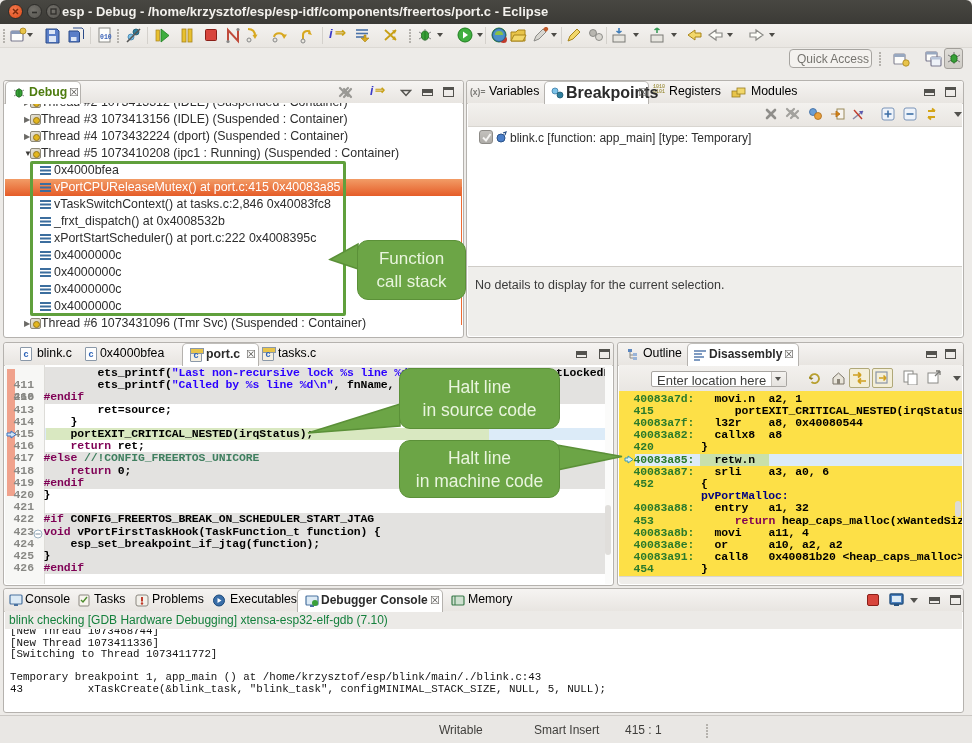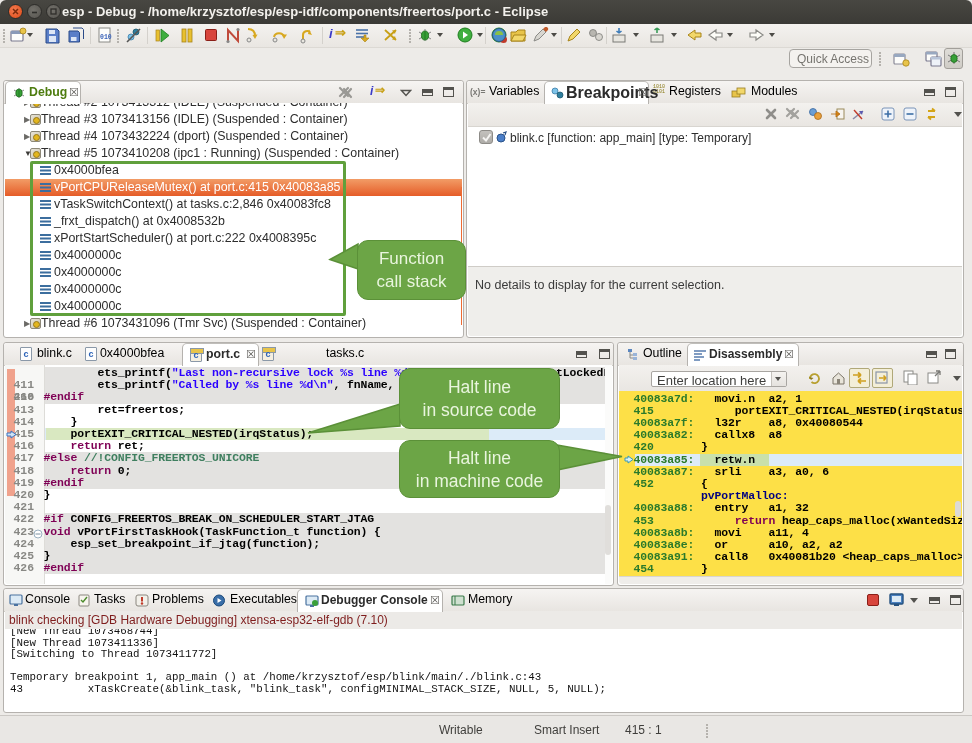--- a/index.html
+++ b/index.html
@@ -428,21 +428,21 @@
     <span class="cfile" style="left:16px;"></span>
       <span class="tlbl" style="left:33px;">blink.c</span>
     <span class="cfile" style="left:81px;"></span>
       <span class="tlbl" style="left:96px;">0x4000bfea</span>
     <div class="atab" style="left:178px;width:77px;">
       <span class="cfile cfile2" style="left:7px;"></span>
       <span class="tlbl" style="left:23px;font-weight:bold;color:#2b2b2b;">port.c</span>
       <span class="tclose" style="left:63px;">☒</span>
     </div>
     <span class="cfile cfile2" style="left:258px;"></span>
-      <span class="tlbl" style="left:274px;margin-left:48px;">tasks.c</span>
+      <span class="tlbl" style="left:274px;">tasks.c</span>
     <div class="minmax" style="left:572px;top:8px;border:1.5px solid #53524e;border-width:4px 1.5px 1.5px 1.5px;width:11px;height:7px;"></div>
     <div class="minmax" style="left:595px;top:6px;border:1.5px solid #53524e;border-top-width:3px;width:11px;height:10px;"></div>
   </div>
   <div class="abs" style="left:1px;top:22px;right:1px;bottom:1px;overflow:hidden;background:#fff;border-radius:0 0 3px 3px;">
     <div class="abs" style="left:0;top:0;width:38.5px;bottom:0;background:#f7f7f5;border-right:1px solid #dddcd8;"></div>
     <div class="abs" style="left:1.5px;top:3.7px;width:8.5px;height:127px;background:#f0a28c;"></div>
     <div class="band" style="left:40px;right:7px;top:2px;height:36.6px;"></div>
     <div class="band" style="left:40px;right:7px;top:87.4px;height:36.6px;"></div>
     <div class="band" style="left:40px;right:7px;top:148.4px;height:61px;"></div>
     <div class="abs" style="left:40px;right:7px;top:63px;height:12.2px;background:#dcebf8;"></div>
@@ -467,21 +467,21 @@
     <div class="ln" style="left:5px;top:124px;">420</div>
     <div class="ln" style="left:5px;top:136.2px;">421</div>
     <div class="ln" style="left:5px;top:148.4px;">422</div>
     <div class="ln" style="left:5px;top:160.6px;">423</div>
     <div class="ln" style="left:5px;top:172.8px;">424</div>
     <div class="ln" style="left:5px;top:185px;">425</div>
     <div class="ln" style="left:5px;top:197.2px;">426</div>
     <div class="cl" style="left:38.5px;top:2px;">        ets_printf(<span class="str">"Last non-recursive lock %s line %d\n"</span>, lastLockedFn, lastLockedLine);</div>
     <div class="cl" style="left:38.5px;top:14.2px;">        ets_printf(<span class="str">"Called by %s line %d\n"</span>, fnName, line);</div>
     <div class="cl" style="left:38.5px;top:26.4px;"><span class="kw">#endif</span></div>
-    <div class="cl" style="left:38.5px;top:38.6px;">        ret=freertos;</div>
+    <div class="cl" style="left:38.5px;top:38.6px;">        ret=source;</div>
     <div class="cl" style="left:38.5px;top:50.8px;">    }</div>
     <div class="cl" style="left:38.5px;top:63px;">    portEXIT_CRITICAL_NESTED(irqStatus);</div>
     <div class="cl" style="left:38.5px;top:75.2px;">    <span class="kw">return</span> ret;</div>
     <div class="cl" style="left:38.5px;top:87.4px;"><span class="kw">#else</span> <span class="cmt">//!CONFIG_FREERTOS_UNICORE</span></div>
     <div class="cl" style="left:38.5px;top:99.6px;">    <span class="kw">return</span> 0;</div>
     <div class="cl" style="left:38.5px;top:111.8px;"><span class="kw">#endif</span></div>
     <div class="cl" style="left:38.5px;top:124px;">}</div>
     <div class="cl" style="left:38.5px;top:148.4px;"><span class="kw">#if</span> CONFIG_FREERTOS_BREAK_ON_SCHEDULER_START_JTAG</div>
     <div class="cl" style="left:38.5px;top:160.6px;"><span class="kw">void</span> vPortFirstTaskHook(TaskFunction_t function) {</div>
     <div class="cl" style="left:38.5px;top:172.8px;">    esp_set_breakpoint_if_jtag(function);</div>
@@ -618,21 +618,21 @@
     <svg class="abs" style="left:885px;top:4px;" width="15" height="14">
         <rect x="1" y="1" width="13" height="10" rx="1" fill="#4a80c0" stroke="#24507e" stroke-width="1.4"></rect>
         <rect x="3" y="3" width="9" height="6" fill="#dceaf5"></rect>
         <rect x="5" y="11" width="5" height="2" fill="#24507e"></rect>
       </svg>
     <div class="abs" style="left:906px;top:9px;width:0;height:0;border-left:4.5px solid transparent;border-right:4.5px solid transparent;border-top:5.5px solid #53524e;"></div>
     <div class="minmax" style="left:925px;top:8px;border:1.5px solid #53524e;border-width:4px 1.5px 1.5px 1.5px;width:11px;height:7px;"></div>
     <div class="minmax" style="left:946px;top:6px;border:1.5px solid #53524e;border-top-width:3px;width:11px;height:10px;"></div>
   </div>
   <div class="abs" style="left:1px;top:22px;right:1px;height:18px;background:#eceae7;">
-    <span class="abs" style="left:4px;top:2px;font-size:12px;color:#7f1d1d;">blink checking [GDB Hardware Debugging] xtensa-esp32-elf-gdb (7.10)</span>
+    <span class="abs" style="left:4px;top:2px;font-size:12px;color:#15803d;">blink checking [GDB Hardware Debugging] xtensa-esp32-elf-gdb (7.10)</span>
   </div>
   <div class="abs" style="left:1px;top:40px;right:1px;bottom:1px;overflow:hidden;background:#fff;border-radius:0 0 3px 3px;">
     <div class="con" style="top:-3px;">[New Thread 1073468744]</div>
     <div class="con" style="top:8.6px;">[New Thread 1073411336]</div>
     <div class="con" style="top:20.2px;">[Switching to Thread 1073411772]</div>
     <div class="con" style="top:43.4px;">Temporary breakpoint 1, app_main () at /home/krzysztof/esp/blink/main/./blink.c:43</div>
     <div class="con" style="top:55px;">43          xTaskCreate(&amp;blink_task, "blink_task", configMINIMAL_STACK_SIZE, NULL, 5, NULL);</div>
   </div>
 </div>
 

